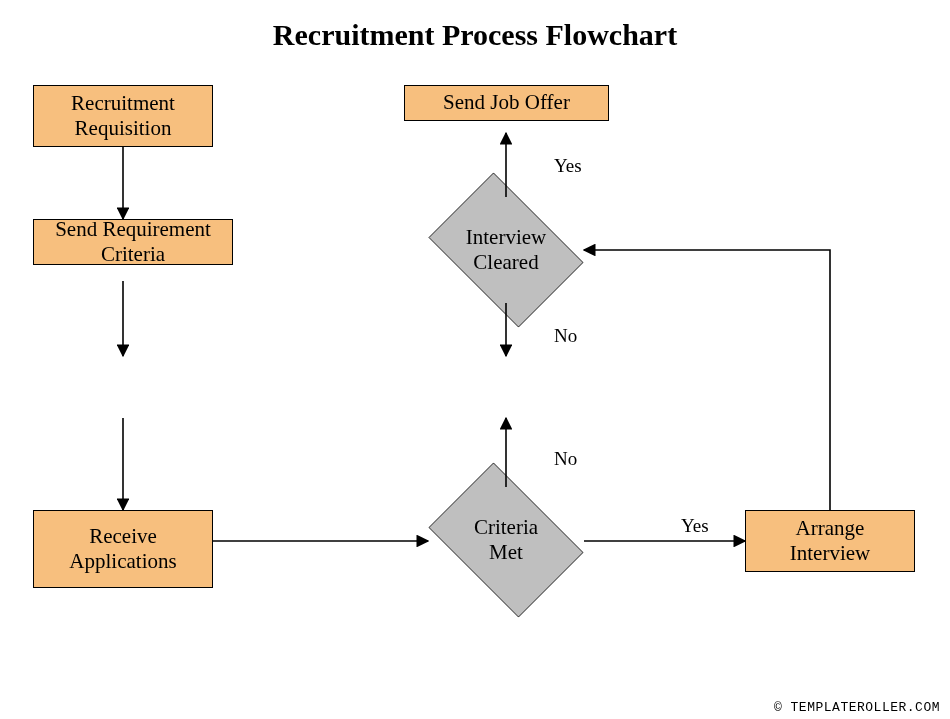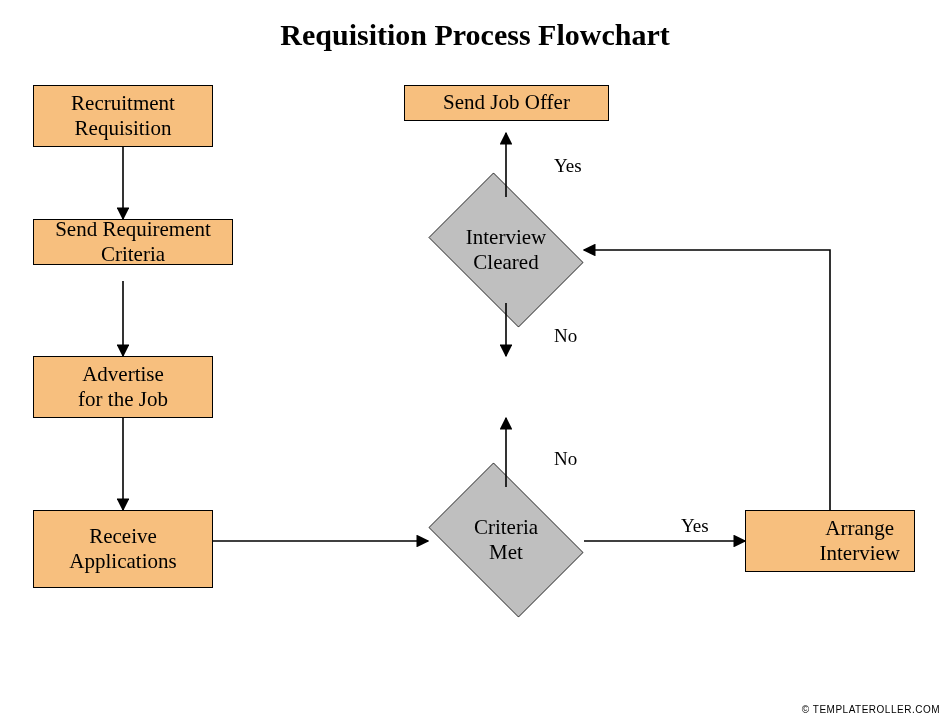--- a/index.html
+++ b/index.html
@@ -28,21 +28,21 @@
   .node {
     position: absolute;
     background: #f7bf7e;
     border: 1px solid #000;
     display: flex;
     align-items: center;
     justify-content: center;
     text-align: center;
     font-size: 21px;
     line-height: 1.2;
-    padding: 4px 14px;
+    padding: 4px 4px;
     box-sizing: border-box;
   }
   .diamond {
     position: absolute;
     display: flex;
     align-items: center;
     justify-content: center;
   }
   .diamond .shape {
     position: absolute;
@@ -59,60 +59,57 @@
   }
   .edge-label {
     position: absolute;
     font-size: 19px;
     margin-left: 36px;
   }
   .footer {
     position: absolute;
     right: 10px;
     bottom: 4px;
-    font-family: Liberation Sans, sans-serif;
-    font-size: 10px;
+    font-family: Liberation Mono, monospace;
+    font-size: 13px;
     letter-spacing: 0.5px;
     color: #000;
   }
   svg.connectors {
     position: absolute;
     inset: 0;
     pointer-events: none;
   }
 </style>
 </head>
 <body>
 
 <div class="canvas">
 
-  <div class="title">Requisition Process Flowchart</div>
+  <div class="title">Recruitment Process Flowchart</div>
 
   <div class="node" style="left:33px; top:85px; width:180px; height:62px;">
     <span>Recruitment<br>Requisition</span>
   </div>
 
   <div class="node" style="left:33px; top:219px; width:200px; height:46px;">
     <span>Send Requirement<br>Criteria</span>
   </div>
 
-  <div class="node" style="left:33px; top:356px; width:180px; height:62px;">
-    <span>Advertise<br>for the Job</span>
-  </div>
 
   <div class="node" style="left:33px; top:510px; width:180px; height:78px;">
     <span>Receive<br>Applications</span>
   </div>
 
   <div class="node" style="left:404px; top:85px; width:205px; height:36px;">
     <span>Send Job Offer</span>
   </div>
 
 
-  <div class="node" style="left:745px; top:510px; width:170px; height:62px;justify-content:flex-end;">
+  <div class="node" style="left:745px; top:510px; width:170px; height:62px;">
     <span>Arrange<br>Interview</span>
   </div>
 
   <div class="diamond" style="left:416px; top:185px; width:180px; height:130px;">
     <div class="shape"></div>
     <div class="label">Interview<br>Cleared</div>
   </div>
 
   <div class="diamond" style="left:416px; top:475px; width:180px; height:130px;">
     <div class="shape"></div>

